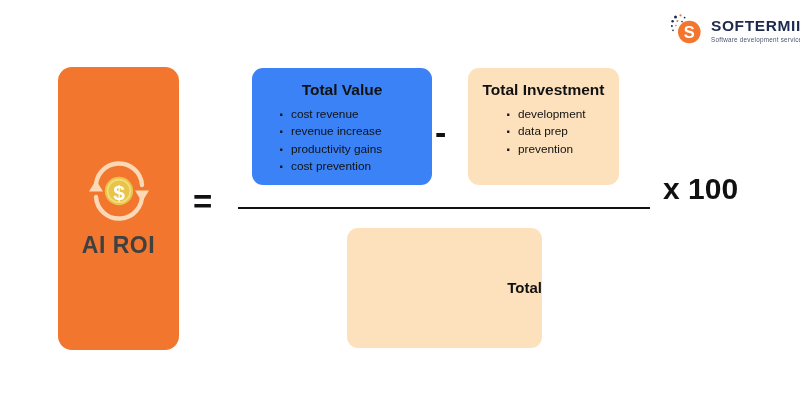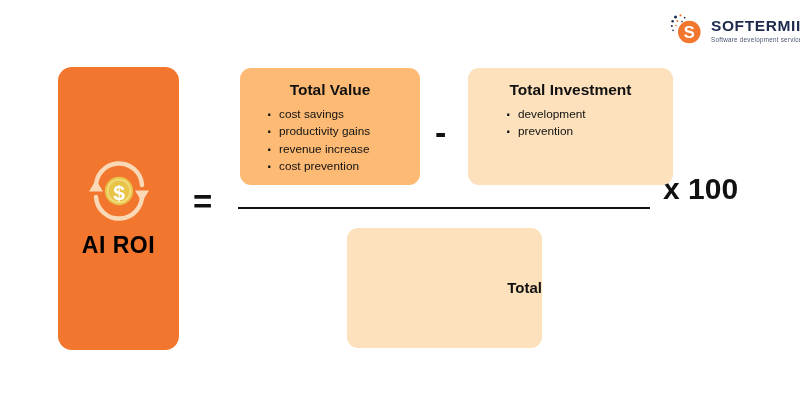--- a/index.html
+++ b/index.html
@@ -66,21 +66,21 @@
     background: #F2762E;
     border-radius: 14px;
     display: flex;
     flex-direction: column;
     align-items: center;
     justify-content: center;
     gap: 8px;
   }
   .roi-icon { width: 66px; height: 66px; display: block; }
   .roi-label {
-    color: #000000;
+    color: #404040;
     font-size: 23px;
     font-weight: bold;
     letter-spacing: 0.5px;
   }
 
   
   .op-equals {
     position: absolute;
     left: 193px;
     top: 185px;
@@ -119,31 +119,31 @@
     background: #111111;
   }
 
   
   .fbox {
     position: absolute;
     border-radius: 11px;
     box-sizing: border-box;
   }
   .fbox.value {
-    left: 240px;
+    left: 252px;
     top: 68px;
     width: 180px;
     height: 117px;
-    background: #fdba74;
+    background: #3b82f6;
     padding: 13px 0 8px 0;
   }
   .fbox.invest {
     left: 468px;
     top: 68px;
-    width: 205px;
+    width: 151px;
     height: 117px;
     background: #FCE1BC;
     padding: 13px 0 0 0;
   }
   .fbox.denom {
     left: 347px;
     top: 228px;
     width: 195px;
     height: 120px;
     background: #FCE1BC;
@@ -233,31 +233,32 @@
 
 <div class="op-equals">=</div>
 <div class="op-minus">-</div>
 <div class="op-multiply">x 100</div>
 
 <div class="fraction-bar"></div>
 
 <div class="fbox value">
   <div class="fbox-title">Total Value</div>
   <ul class="fbox-list">
-    <li>cost savings</li>
+    <li>cost revenue</li>
+    <li>revenue increase</li>
     <li>productivity gains</li>
-    <li>revenue increase</li>
     <li>cost prevention</li>
   </ul>
 </div>
 
 <div class="fbox invest">
   <div class="fbox-title">Total Investment</div>
   <ul class="fbox-list">
     <li>development</li>
+    <li>data prep</li>
     <li>prevention</li>
   </ul>
 </div>
 
 <div class="fbox denom">
   <div class="denom-title">
     <span>Total</span><br>
   </div>
 </div>
 

